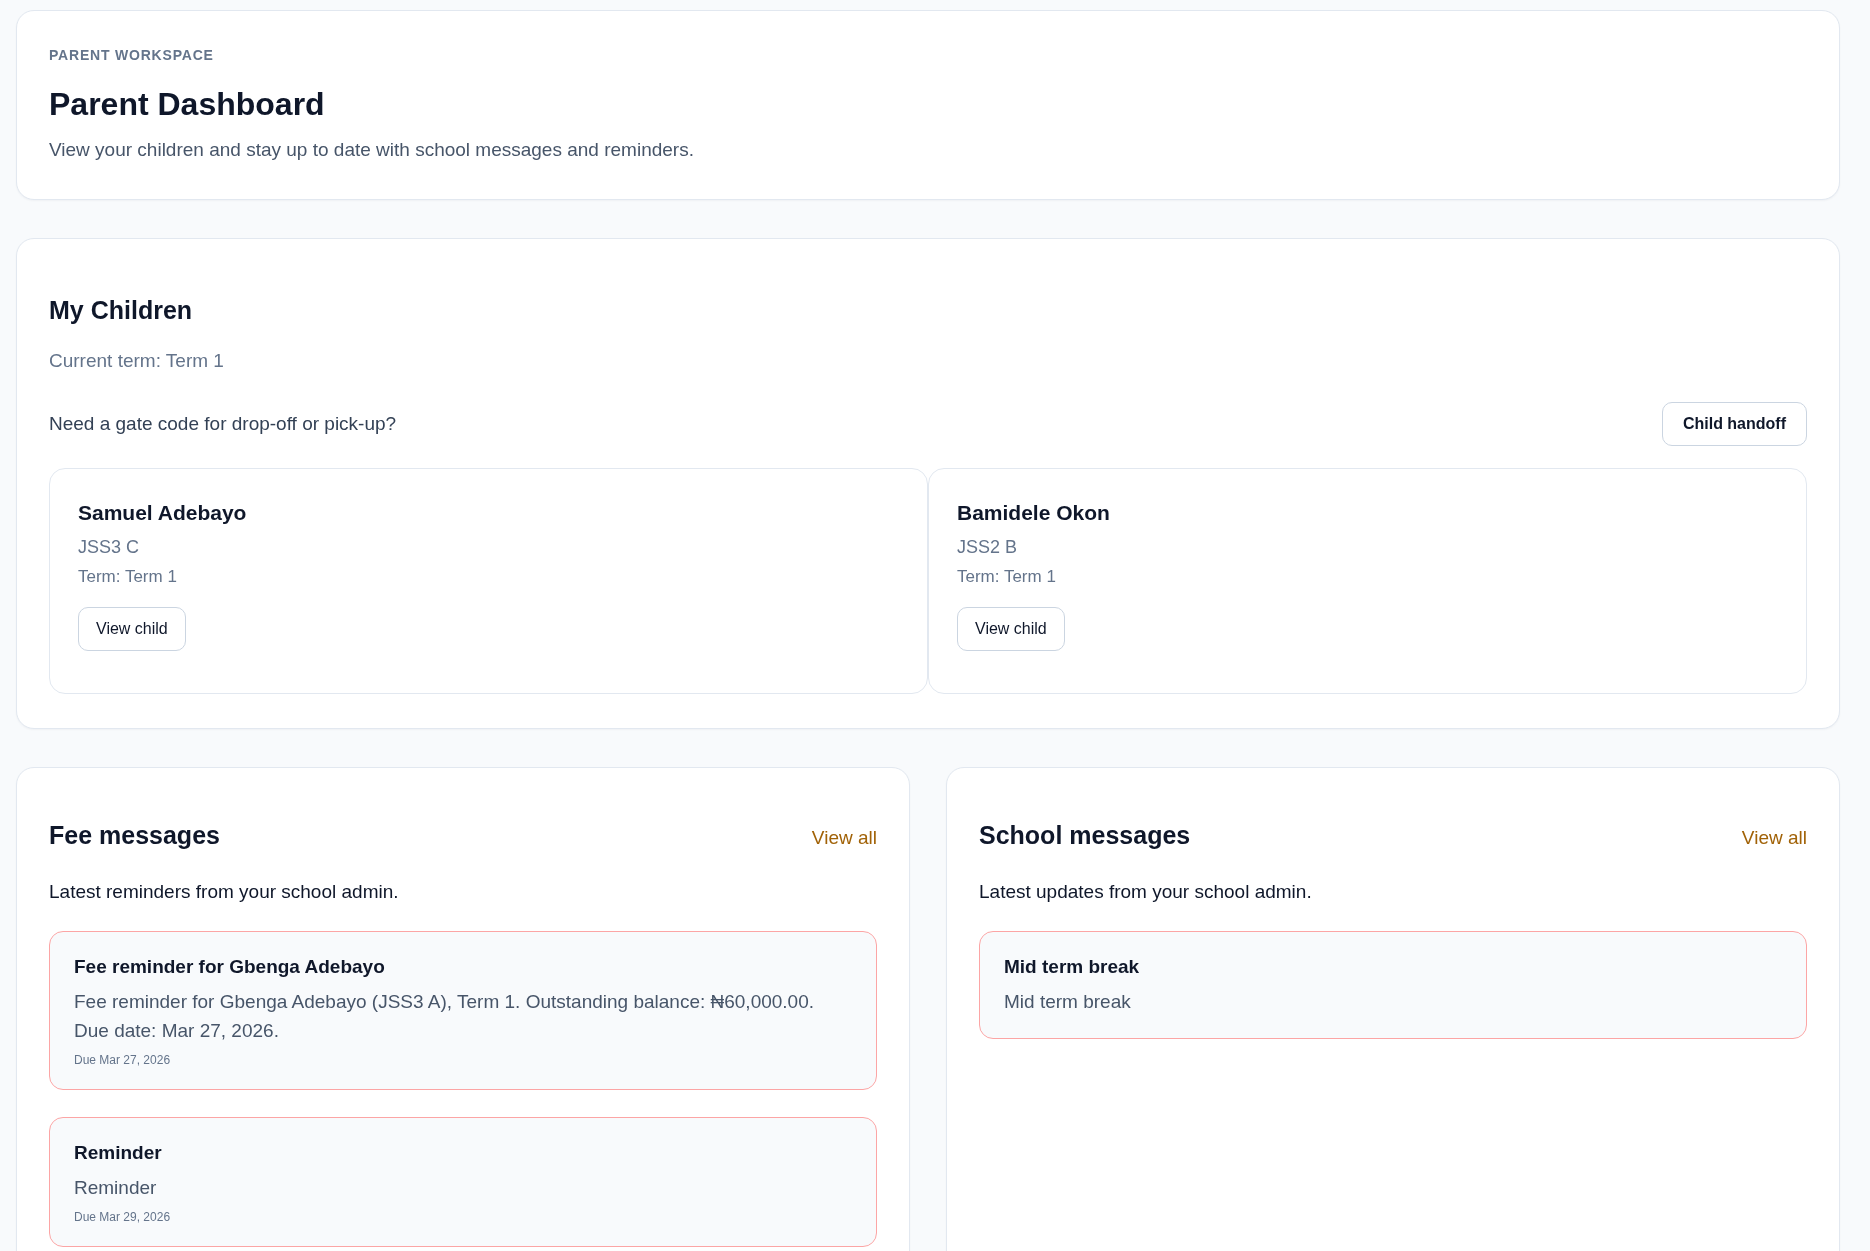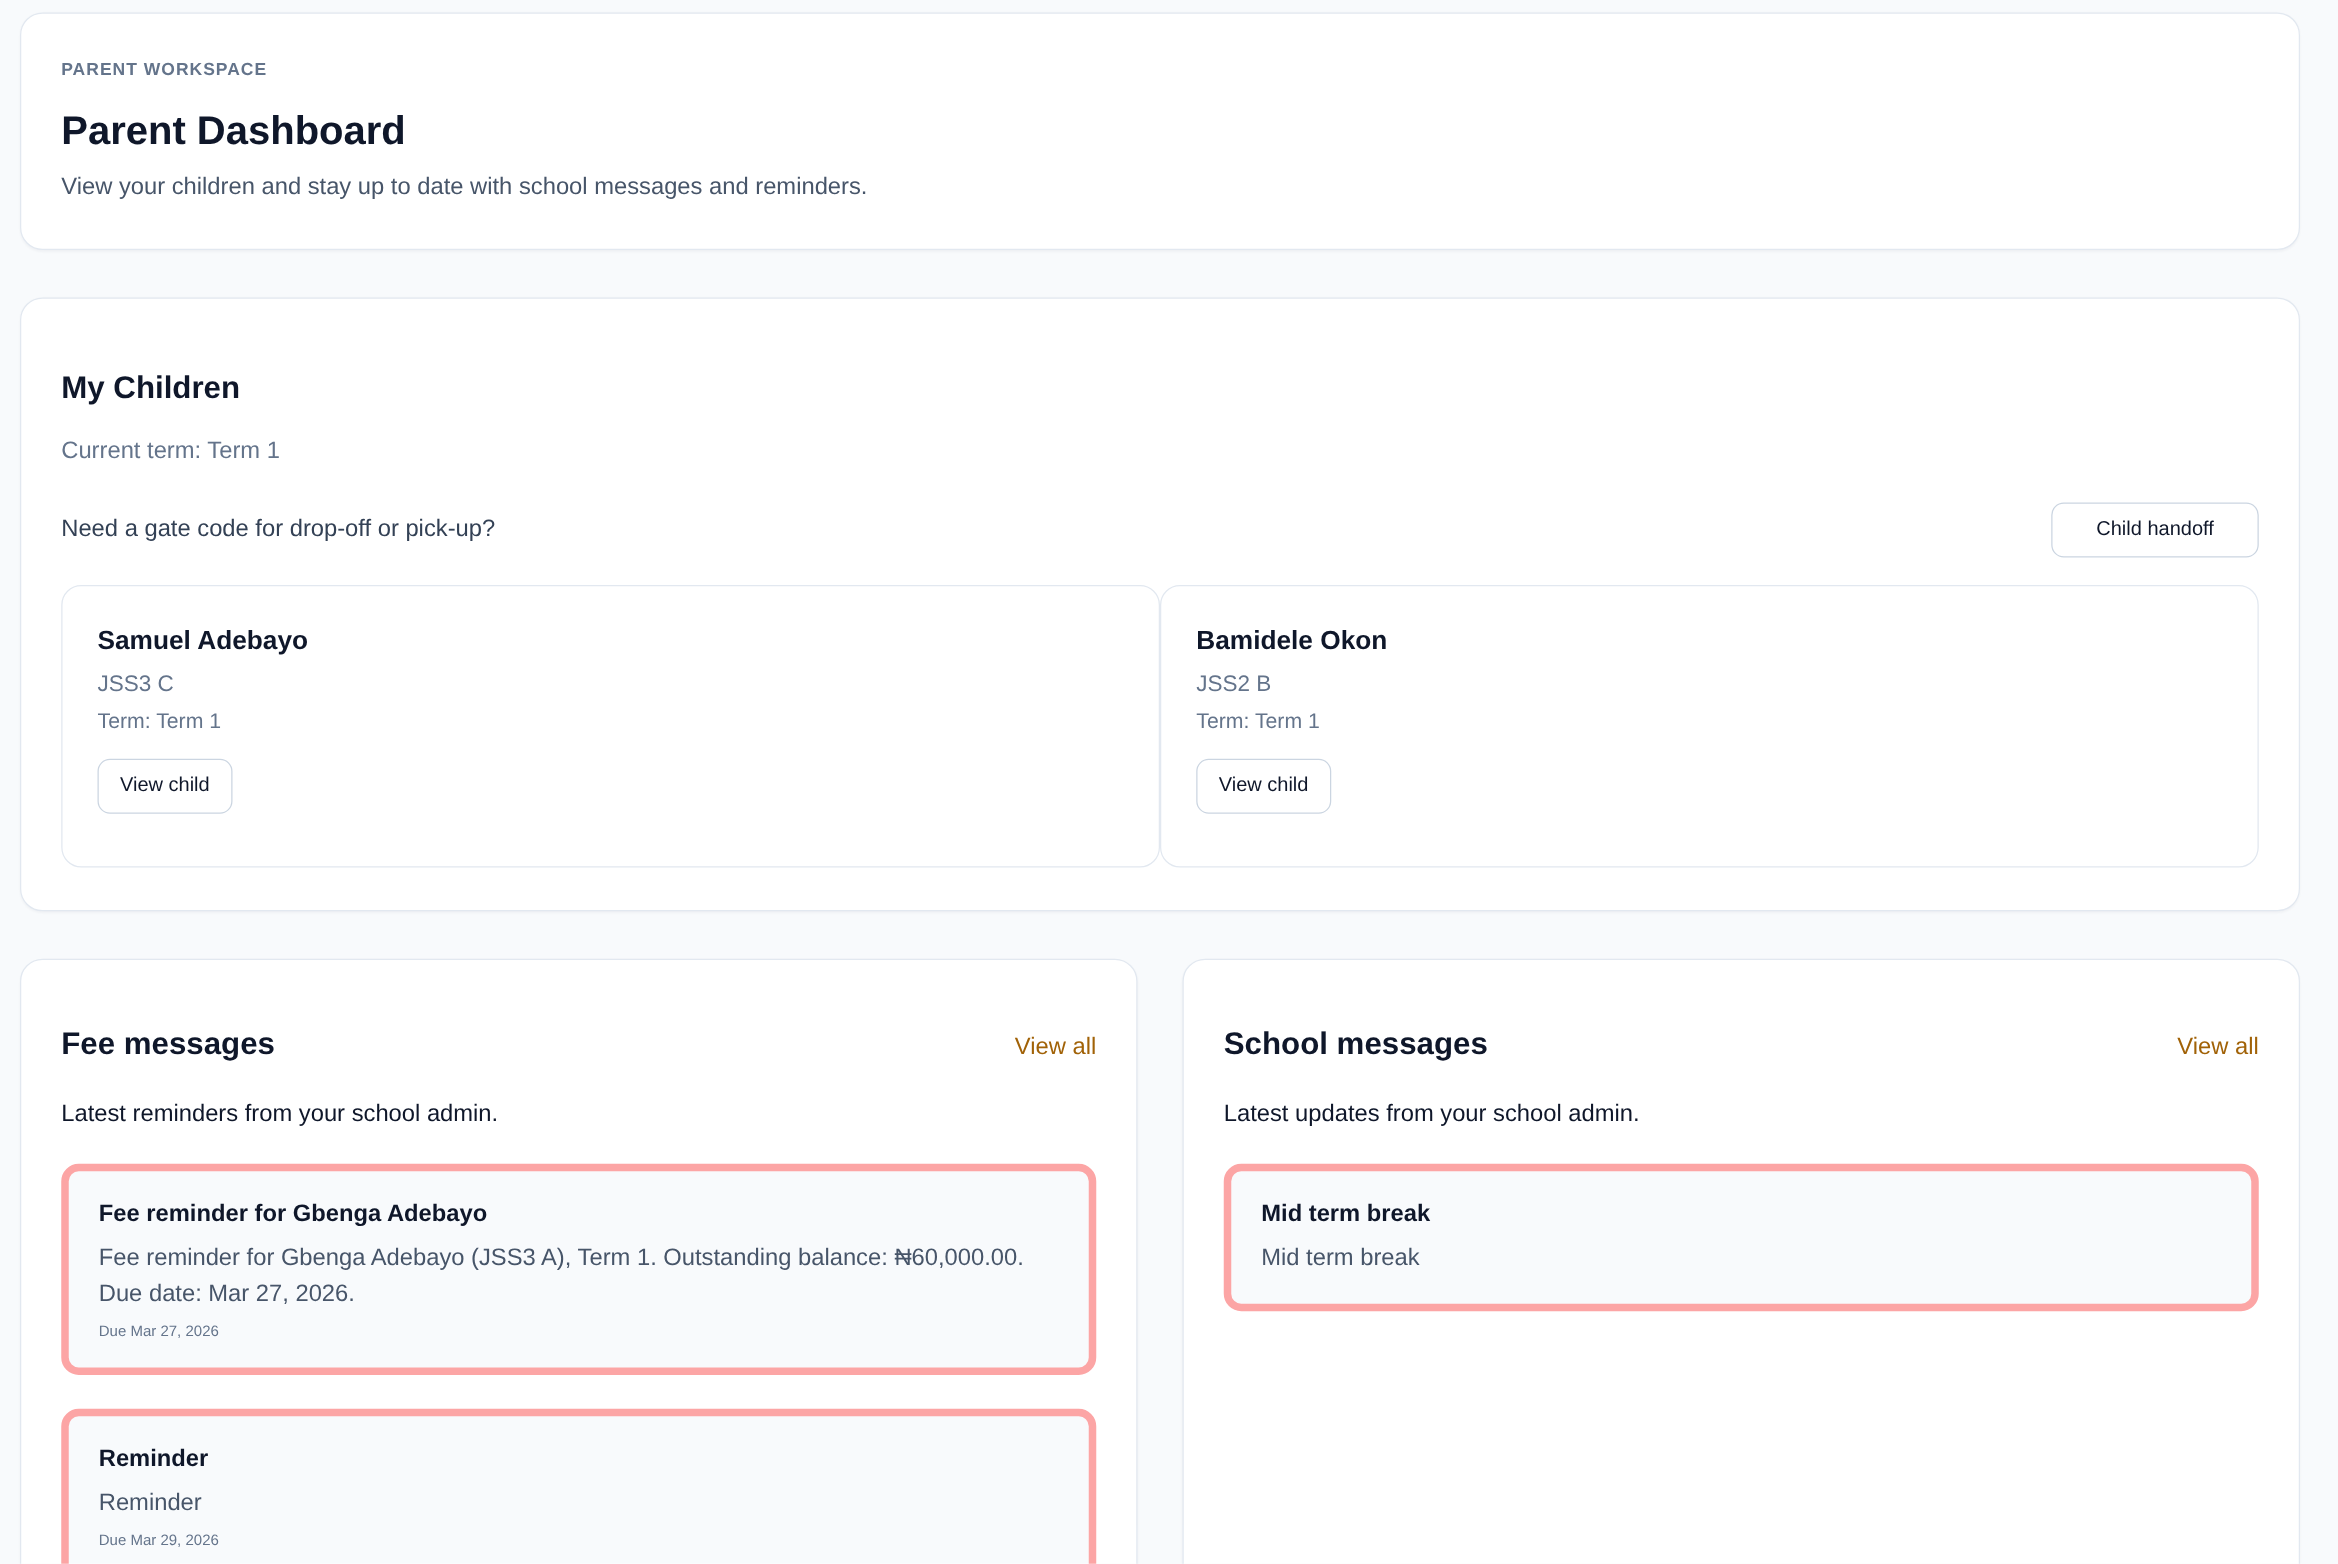--- a/index.html
+++ b/index.html
@@ -34,22 +34,22 @@
   .gate-row {
     display: flex; align-items: center; justify-content: space-between;
     margin-top: 30px;
   }
   .gate-text { font-size: 19px; color: #334155; }
   .btn {
     display: inline-block;
     background: #ffffff;
     border: 1px solid #cbd5e1;
     border-radius: 10px;
-    font-size: 16px; font-weight: 400; color: #0f172a;
-    padding: 12px 35px;
+    font-size: 16px; font-weight: 700; color: #0f172a;
+    padding: 12px 20px;
     cursor: pointer;
     font-family: inherit;
   }
   .children-grid { display: grid; grid-template-columns: 1fr 1fr; margin-top: 22px; }
   .child-card {
     border: 1px solid #e2e8f0; border-radius: 16px; background: #ffffff;
     padding: 30px 28px; min-height: 226px;
   }
   .child-name { font-size: 21px; font-weight: 700; color: #0f172a; line-height: 27px; }
   .child-class { font-size: 18px; color: #64748b; margin-top: 11px; }
@@ -58,21 +58,21 @@
 
   
   .bottom-grid { display: grid; grid-template-columns: 1fr 1fr; gap: 36px; margin-bottom: 34px; }
   .bottom-grid .card { margin-bottom: 0; padding: 30px 32px; }
   .section-head { display: flex; align-items: baseline; justify-content: space-between; }
   .view-all { font-size: 19px; color: #a16207; text-decoration: none; cursor: pointer; }
   .section-subtitle { font-size: 19px; color: #0f172a; margin-top: 9px; }
   .items { margin-top: 28px; display: flex; flex-direction: column; gap: 27px; }
   .item {
     background: #f8fafc;
-    border: 6px solid #fca5a5;
+    border: 1px solid #fca5a5;
     border-radius: 14px;
     padding: 22px 24px;
   }
   .item-title { font-size: 19px; font-weight: 700; color: #0f172a; line-height: 25px; }
   .item-body { font-size: 19px; color: #475569; line-height: 29px; margin-top: 8px; }
   .item-due { font-size: 12px; color: #64748b; margin-top: 8px; }
 </style>
 </head>
 <body>
 

